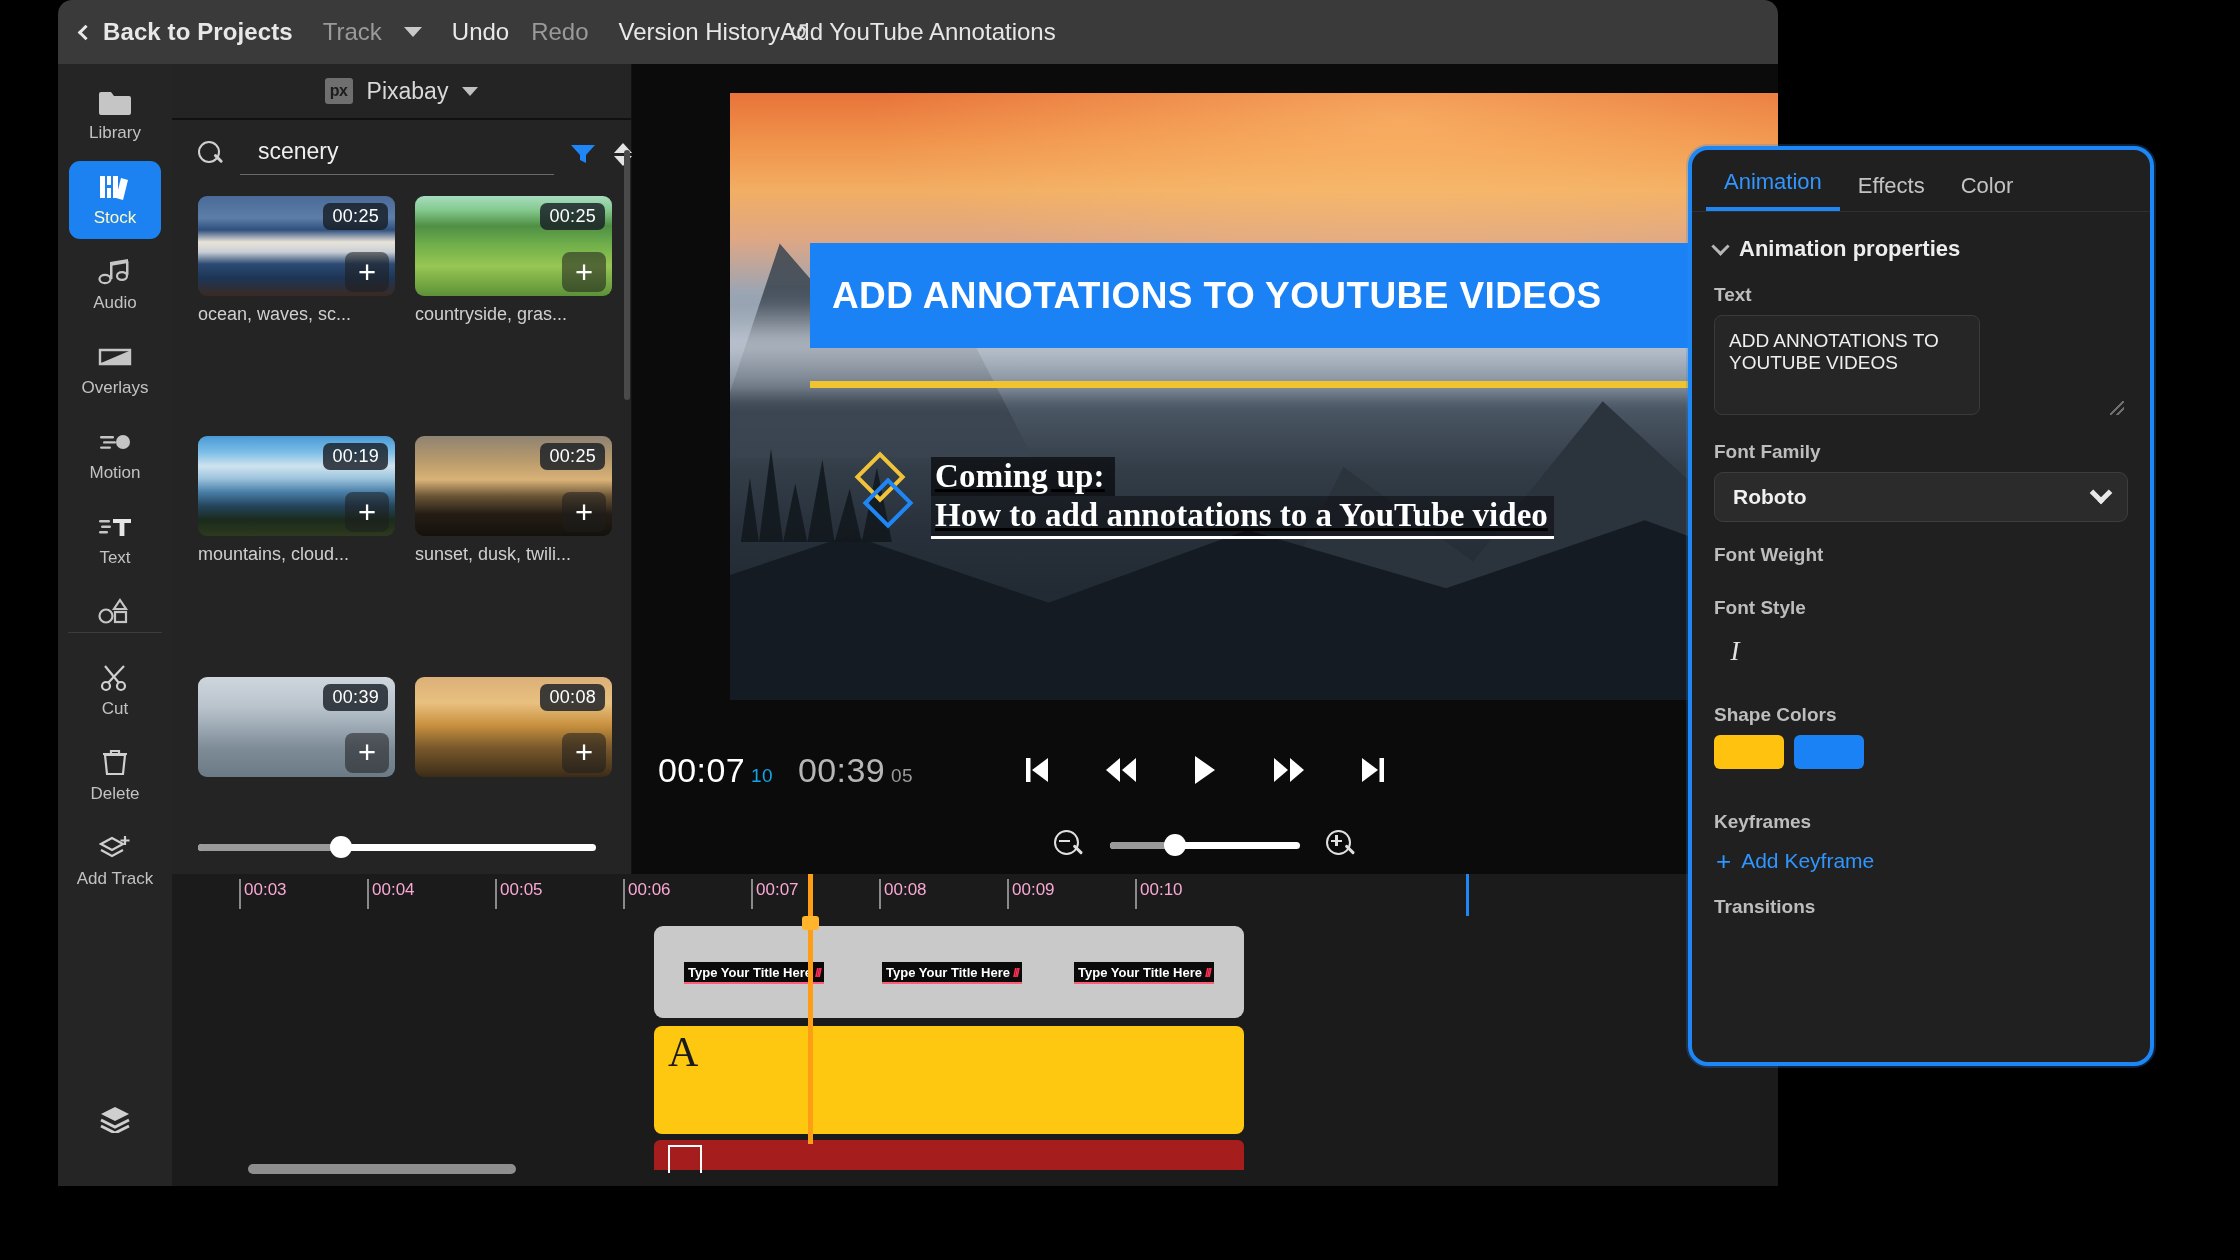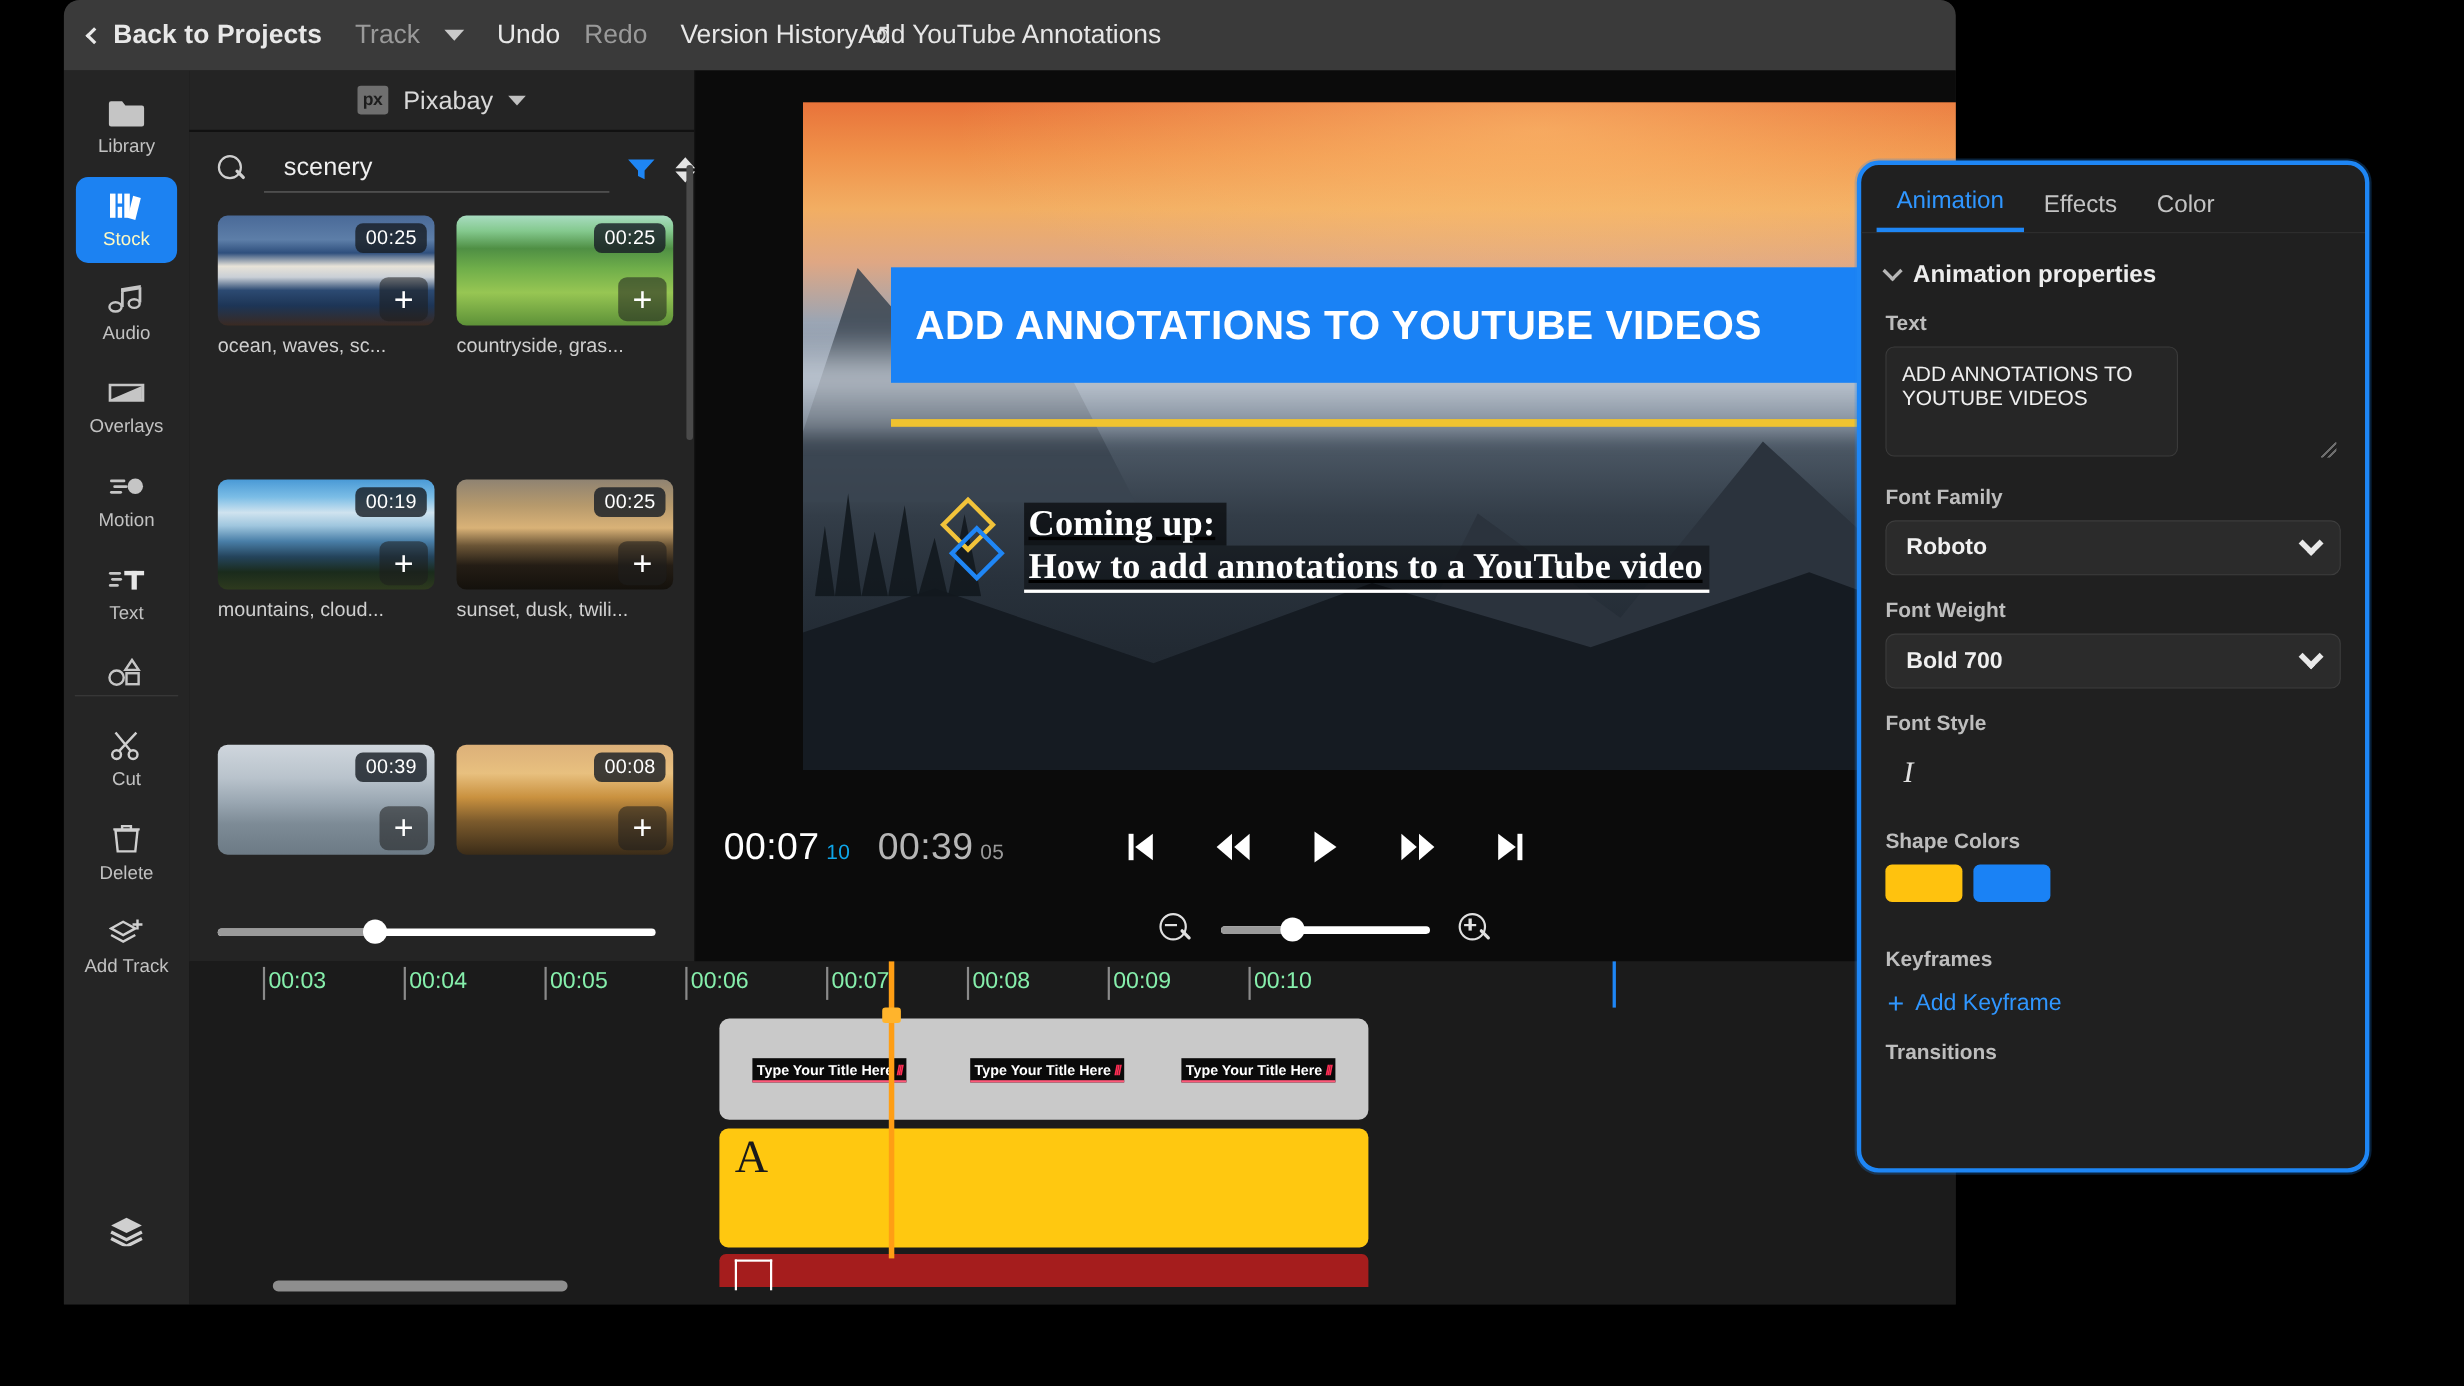--- a/index.html
+++ b/index.html
@@ -260,21 +260,21 @@
   .zt { width: 190px; height: 7px; background:#fff; border-radius:4px; position:relative;}
   .zt .filled { position:absolute; left:0; top:0; height:7px; width: 34%; background:#9a9a9a; border-radius:4px 0 0 4px;}
   .zt .knob { position:absolute; top:50%; transform:translate(-50%,-50%); width:22px;height:22px;background:#fff;border-radius:50%;}
 
   
   .timeline {
     position:absolute; left: 114px; top: 874px; width: 1606px; height: 312px;
     background: #1b1b1b;
   }
   .ruler { position:absolute; left:0; top:0; width: 1606px; height: 42px; }
-  .tick { position:absolute; top: 6px; font-size: 21px; color: #86efac; }
+  .tick { position:absolute; top: 6px; font-size: 17px; color: #f9a8d4; }
   .tick::before {
     content:""; position:absolute; left:-5px; top:-1px; width:1.5px; height: 30px; background:#8a8a8a;
   }
   .tl-body { position:absolute; left: 0; top: 42px; width: 1606px; height: 228px; }
   .clip-title {
     position:absolute; left: 482px; top: 10px; width: 590px; height: 92px;
     background: #c9c9c9; border-radius: 9px;
     display:flex; align-items:center;
   }
   .ttl-chip {
@@ -781,24 +781,20 @@
       <span class="ta-grip"></span>
     </div>
 
     <div class="plabel">Font Family</div>
     <div class="pselect">
       <span class="val">Roboto</span>
       <span class="chev-thick"></span>
     </div>
 
     <div class="plabel">Font Weight</div>
-    <div class="pselect">
-      <span class="val">Bold 700</span>
-      <span class="chev-thick"></span>
-    </div>
 
     <div class="plabel">Font Style</div>
     <div class="italic-btn">I</div>
 
     <div class="plabel" style="padding-top:36px">Shape Colors</div>
     <div class="swatches">
       <span class="sw" id="sw0" style="background: rgb(255, 194, 14);"></span>
       <span class="sw" id="sw1" style="background: rgb(26, 130, 245);"></span>
     </div>
 

